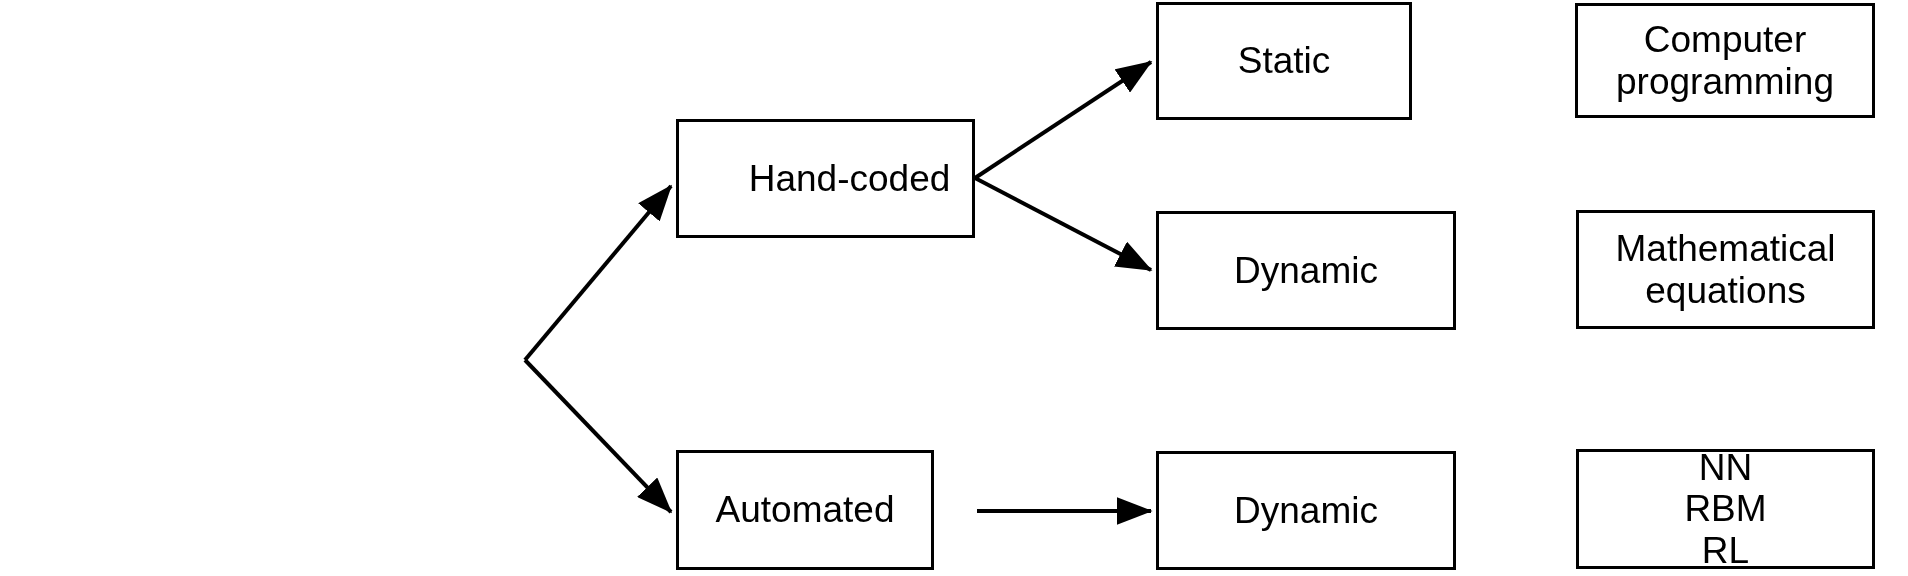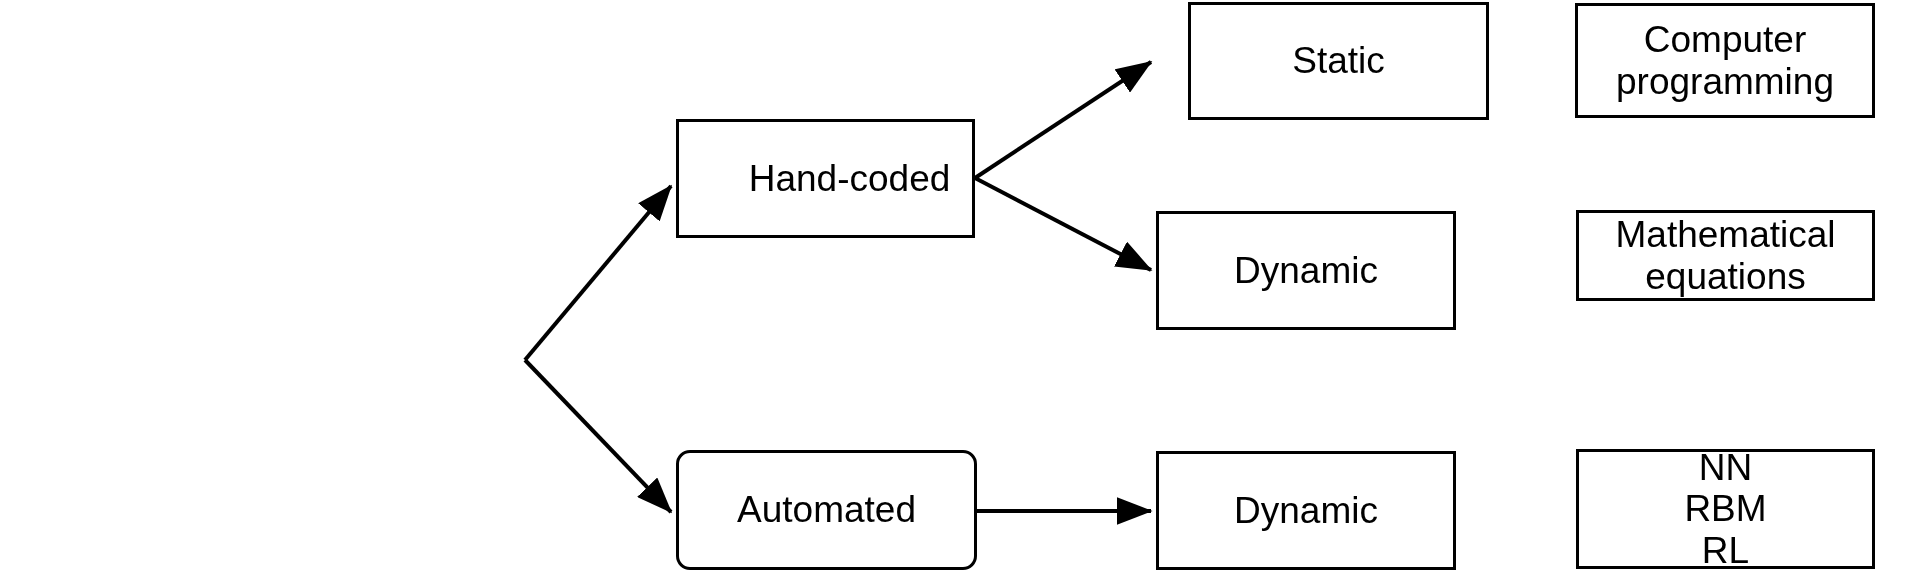--- a/index.html
+++ b/index.html
@@ -64,42 +64,42 @@
     <line x1="975" y1="178" x2="1151" y2="270" stroke="#000000" stroke-width="4" marker-end="url(#arrowhead)"></line>
 
     <line x1="977" y1="511" x2="1151" y2="511" stroke="#000000" stroke-width="4" marker-end="url(#arrowhead)"></line>
   </svg>
 
 
   <div class="node" style="left:676px; top:119px; width:299px; height:119px;padding-left:48px;">
     <span class="label">Hand-coded</span>
   </div>
 
-  <div class="node" style="left:676px; top:450px; width:301px; height:120px;border-radius:14px;">
+  <div class="node" style="left:676px; top:450px; width:258px; height:120px;">
     <span class="label">Automated</span>
   </div>
 
-  <div class="node" style="left:1156px; top:2px; width:301px; height:118px;margin-left:32px;">
+  <div class="node" style="left:1156px; top:2px; width:256px; height:118px;">
     <span class="label">Static</span>
   </div>
 
   <div class="node" style="left:1156px; top:211px; width:300px; height:119px;">
     <span class="label">Dynamic</span>
   </div>
 
   <div class="node" style="left:1156px; top:451px; width:300px; height:119px;">
     <span class="label">Dynamic</span>
   </div>
 
   <div class="node" style="left:1575px; top:3px; width:300px; height:115px;text-align:center;">
     <span class="label">Computer
 programming</span>
   </div>
 
-  <div class="node" style="left:1576px; top:210px; width:299px; height:91px;">
+  <div class="node" style="left:1576px; top:210px; width:299px; height:119px;">
     <span class="label">Mathematical
 equations</span>
   </div>
 
   <div class="node" style="left:1576px; top:449px; width:299px; height:120px;">
     <span class="label">NN
 RBM
 RL</span>
   </div>
 

